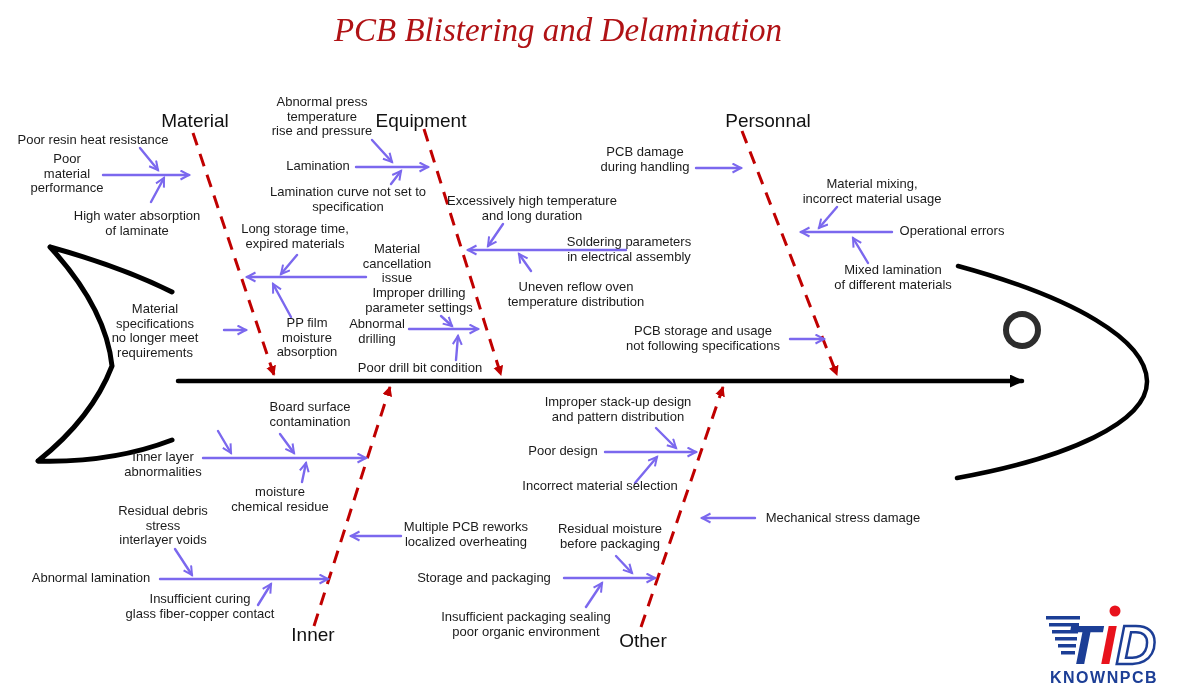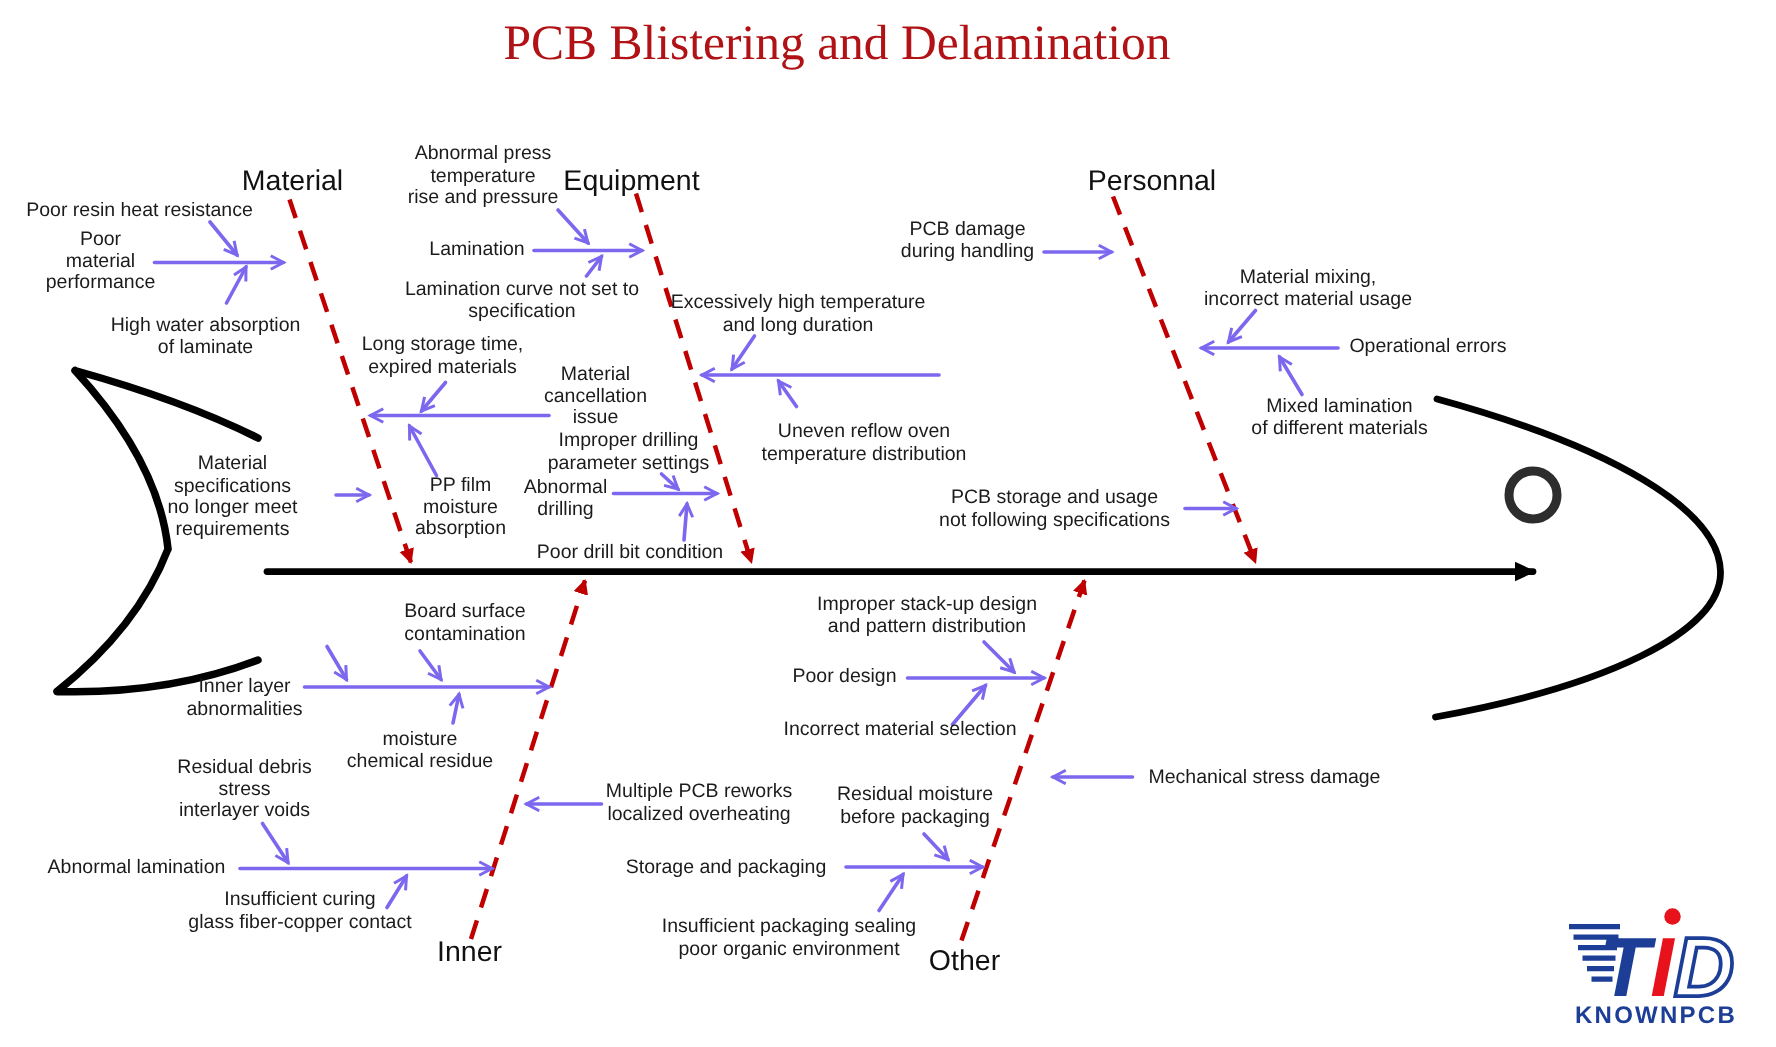--- a/index.html
+++ b/index.html
@@ -1,20 +1,20 @@
 <!DOCTYPE html>
 <html><head>
 <meta charset="utf-8">
 <style>
   html,body{margin:0;padding:0;background:#ffffff;}
   #stage{position:relative;width:1184px;height:698px;background:#ffffff;overflow:hidden;
          font-family:"Liberation Sans",sans-serif;}
   #stage svg{position:absolute;left:0;top:0;}
   .title{position:absolute;transform:translate(-50%,-50%);font-family:"Liberation Serif",serif;
-         font-size:33px;color:#b01215;white-space:nowrap;}
+         font-size:33px;color:#b01215;white-space:nowrap;font-style:italic;}
   .lbl{position:absolute;transform:translate(-50%,-50%);text-align:center;
        font-size:13px;line-height:1.12;color:#1b1b1b;white-space:pre-line;}
   .cat{font-size:19px;color:#111;white-space:nowrap;}
   .logo-name{position:absolute;transform:translate(-50%,-50%);font-size:16px;font-weight:600;
              letter-spacing:1.5px;color:#1c3e96;white-space:nowrap;}
   .pa{stroke:#7b68ee;stroke-width:2.4;fill:none;stroke-linecap:round;marker-end:url(#pv);}
   .bone{stroke:#c00000;stroke-width:3;fill:none;stroke-dasharray:13 9;marker-end:url(#rv);}
   .sk{stroke:#000;fill:none;stroke-linecap:round;}
 </style>
 </head>
@@ -129,20 +129,22 @@
 absorption</div>
 
   <div class="lbl" style="left:322px;top:117px">Abnormal press
 temperature
 rise and pressure</div>
   <div class="lbl" style="left:318px;top:166px">Lamination</div>
   <div class="lbl" style="left:348px;top:200px">Lamination curve not set to
 specification</div>
   <div class="lbl" style="left:532px;top:209px">Excessively high temperature
 and long duration</div>
+  <div class="lbl" style="left:629px;top:250px">Soldering parameters
+in electrical assembly</div>
   <div class="lbl" style="left:576px;top:295px">Uneven reflow oven
 temperature distribution</div>
   <div class="lbl" style="left:419px;top:301px">Improper drilling
 parameter settings</div>
   <div class="lbl" style="left:377px;top:332px">Abnormal
 drilling</div>
   <div class="lbl" style="left:420px;top:368px">Poor drill bit condition</div>
 
   <div class="lbl" style="left:645px;top:160px">PCB damage
 during handling</div>

